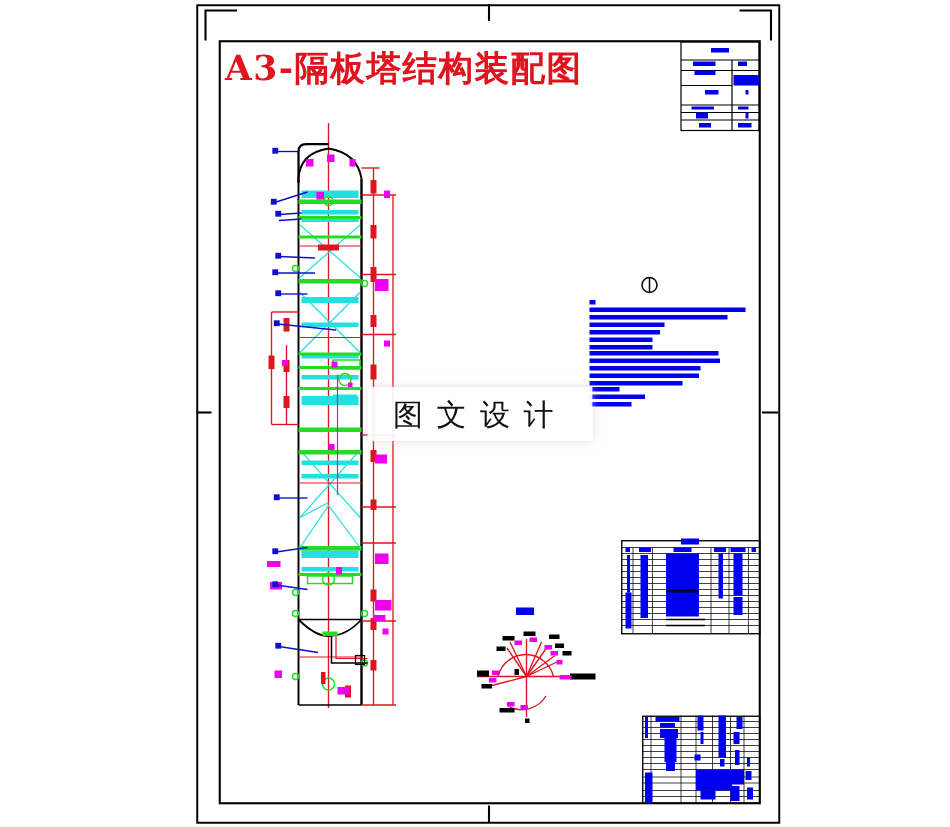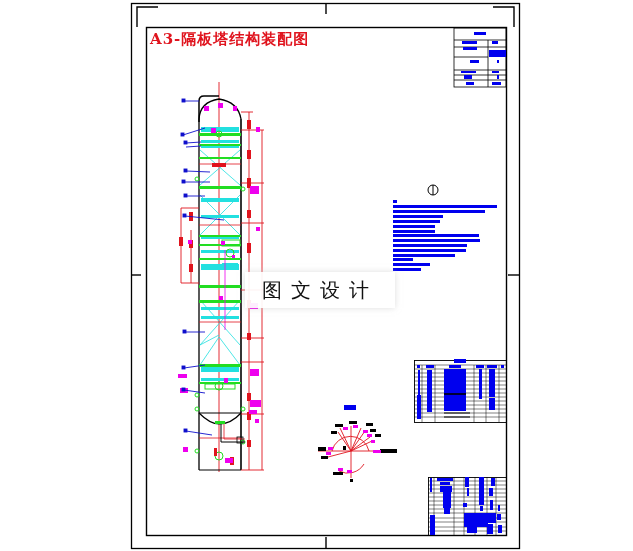--- a/index.html
+++ b/index.html
@@ -1,23 +1,23 @@
 <!DOCTYPE html>
 <html><head>
 <meta charset="utf-8">
 <style>
   html, body { margin:0; padding:0; background:#ffffff; }
   body { width:633px; height:551px; position:relative; overflow:hidden; font-family:"DejaVu Sans", sans-serif; }
   #sheet { position:absolute; left:0; top:0; width:633px; height:551px; }
   .title {
-    position:absolute; left:150px; top:30px; font-size:15px; font-weight:bold; color:#e0141e;
+    position:absolute; left:150px; top:30px; font-size:23px; font-weight:bold; color:#e0141e;
     font-family:"DejaVu Serif", serif; letter-spacing:1px; white-space:nowrap;
   }
   .watermark {
-    position:absolute; left:245px; top:272px; width:150px; height:36px; background:rgba(255,255,255,0.93);
+    position:absolute; left:245px; top:258px; width:150px; height:36px; background:rgba(255,255,255,0.93);
     box-shadow: 0 0 6px rgba(200,200,200,0.6);
     display:flex; align-items:center; justify-content:center; font-size:20px; letter-spacing:9px; color:#111;
     font-family:"DejaVu Serif", serif;
   }
 </style>
 </head>
 <body>
 
 <div id="sheet">
 <svg width="633" height="551" viewBox="0 0 633 551" xmlns="http://www.w3.org/2000/svg">

